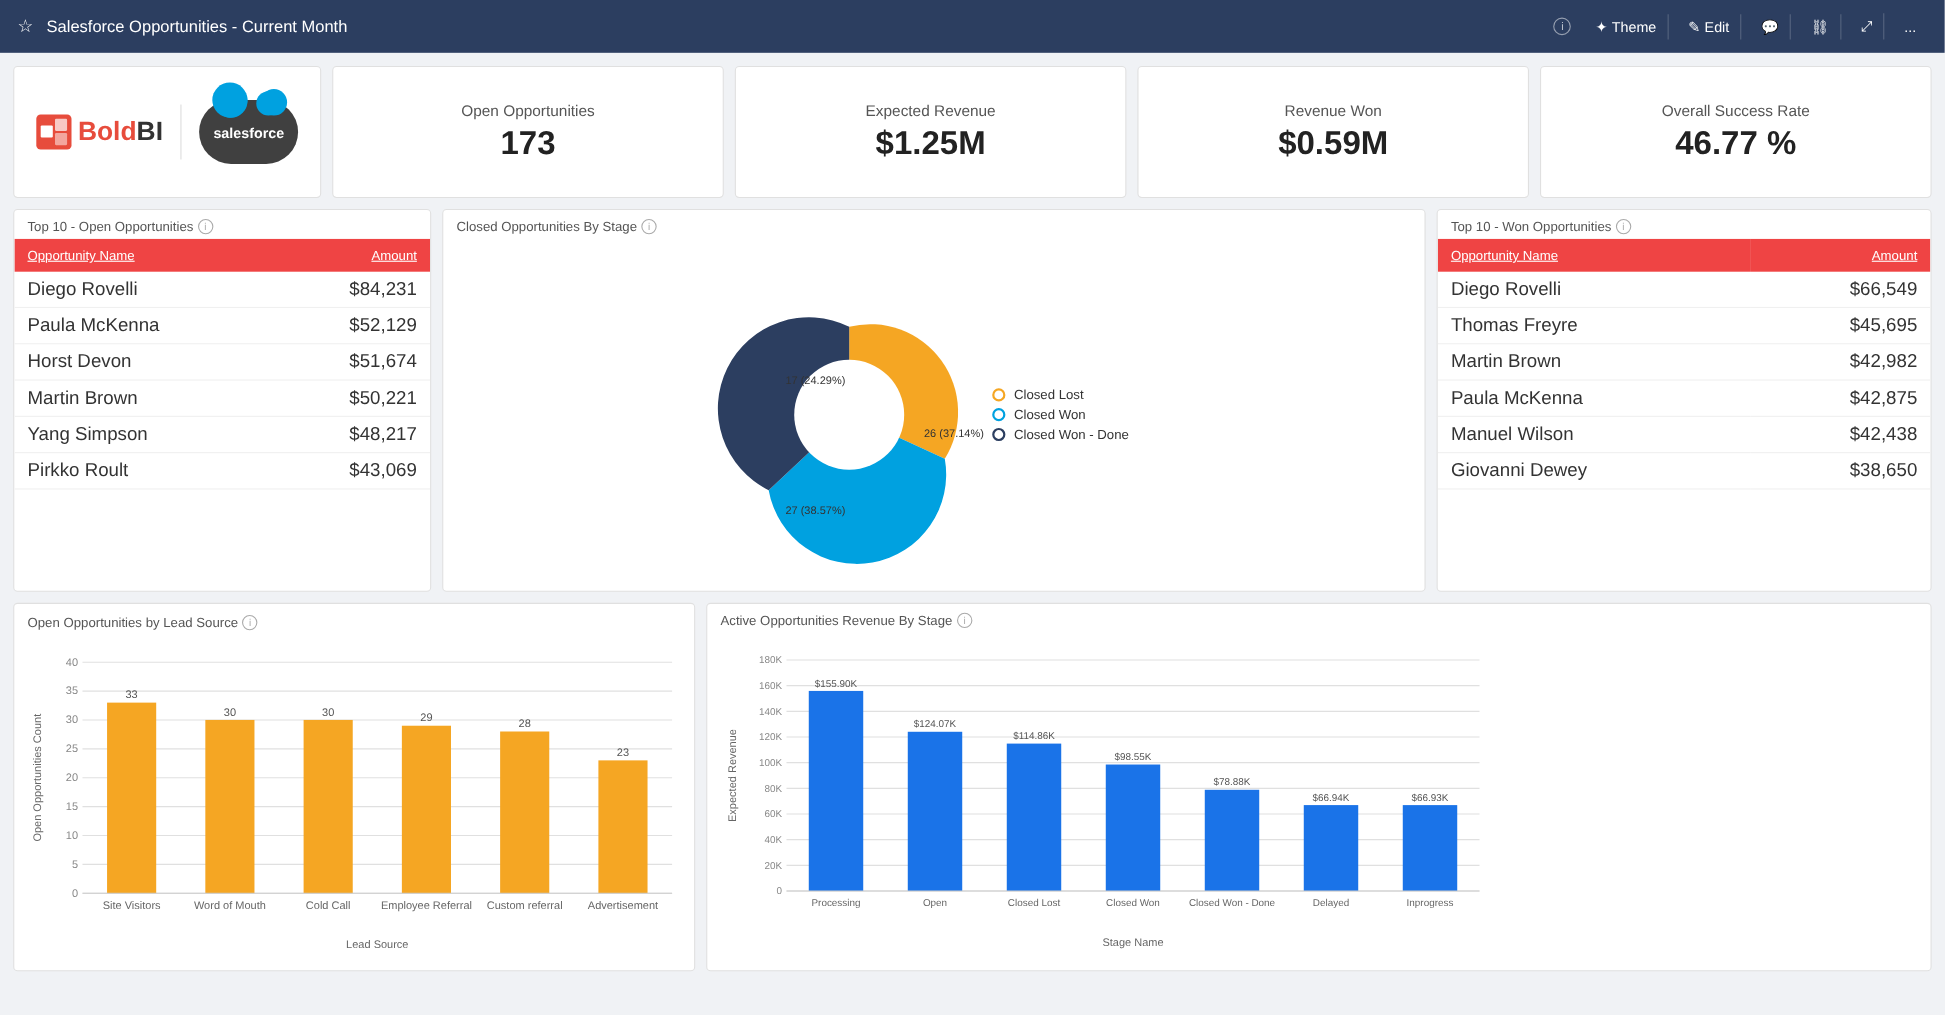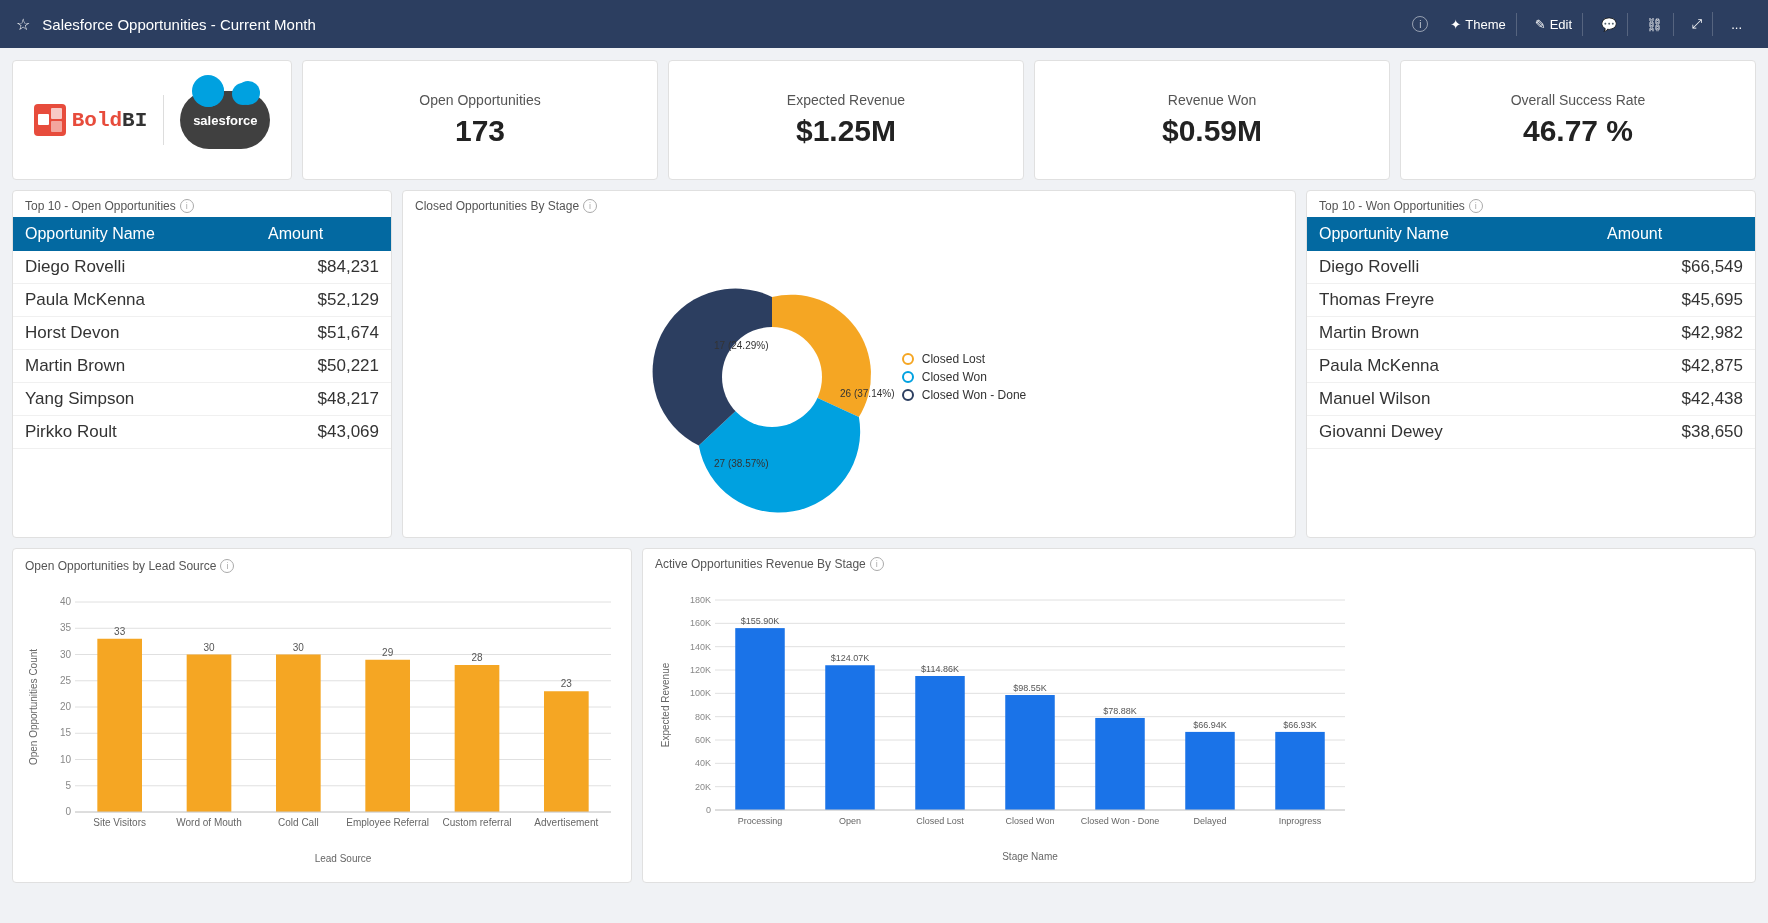--- a/index.html
+++ b/index.html
@@ -44,22 +44,22 @@
     .sf-cloud::after { content: ''; position: absolute; top: -8px; right: 16px; width: 22px; height: 22px; background: #00a1e0; border-radius: 50%; }
 
     
     .mid-row { display: flex; gap: 10px; height: 348px; }
     .panel { background: white; border-radius: 4px; border: 1px solid #e0e0e0; overflow: hidden; }
     .panel-title { font-size: 12px; color: #555; padding: 8px 12px 4px; display: flex; align-items: center; gap: 4px; }
     .info-icon { width: 14px; height: 14px; border-radius: 50%; border: 1px solid #aaa; display: inline-flex; align-items: center; justify-content: center; font-size: 9px; color: #aaa; cursor: pointer; }
 
     
     .data-table { width: 100%; border-collapse: collapse; }
-    .data-table th { background: #0369a1; color: white; padding: 8px 12px; text-align: left; font-weight: 500; font-size: 16px; }
-    .data-table th:last-child { text-align: left; margin-top: 40px; }
+    .data-table th { background: #ef4444; color: white; padding: 8px 12px; text-align: left; font-weight: 500; font-size: 12px; text-decoration: underline; }
+    .data-table th:last-child { text-align: right; margin-top: 40px; }
     .data-table td { padding: 6px 12px; font-size: 17px; border-bottom: 1px solid #f0f0f0; }
     .data-table td:last-child { text-align: right; }
 
     .table-panel { flex: 0 0 380px; display: flex; flex-direction: column; }
     .table-scroll { overflow-y: auto; flex: 1; }
 
     
     .donut-panel { flex: 1; display: flex; flex-direction: column; }
     .donut-content { display: flex; align-items: center; justify-content: center; flex: 1; gap: 30px; padding: 10px; }
 
@@ -106,21 +106,21 @@
 
     <div class="kpi-logo panel">
       <div class="boldbi-logo">
         <div class="boldbi-icon">
           <svg width="28" height="28" viewBox="0 0 28 28">
             <rect x="2" y="8" width="11" height="11" fill="white" rx="1"></rect>
             <rect x="15" y="2" width="11" height="11" fill="white" rx="1" opacity="0.7"></rect>
             <rect x="15" y="15" width="11" height="11" fill="white" rx="1" opacity="0.5"></rect>
           </svg>
         </div>
-        <span style="font-size:21px;font-weight:800;color:#e74c3c;font-family:Liberation Mono, monospace;">Bold<span style="color:#333;">BI</span></span>
+        <span style="font-size:24px;font-weight:800;color:#e74c3c;">Bold<span style="color:#333;">BI</span></span>
       </div>
       <div style="width:1px;height:50px;background:#ddd;"></div>
       <div class="sf-cloud" style="position:relative;width:90px;height:58px;background:#404040;border-radius:40px;display:flex;align-items:center;justify-content:center;color:white;font-size:13px;font-weight:700;">
         <div style="position:absolute;top:-16px;left:12px;width:32px;height:32px;background:#00a1e0;border-radius:50%;"></div>
         <div style="position:absolute;top:-10px;right:10px;width:24px;height:24px;background:#00a1e0;border-radius:50%;"></div>
         <span style="position:relative;z-index:1;">salesforce</span>
       </div>
     </div>
 
     <div class="kpi-card">

